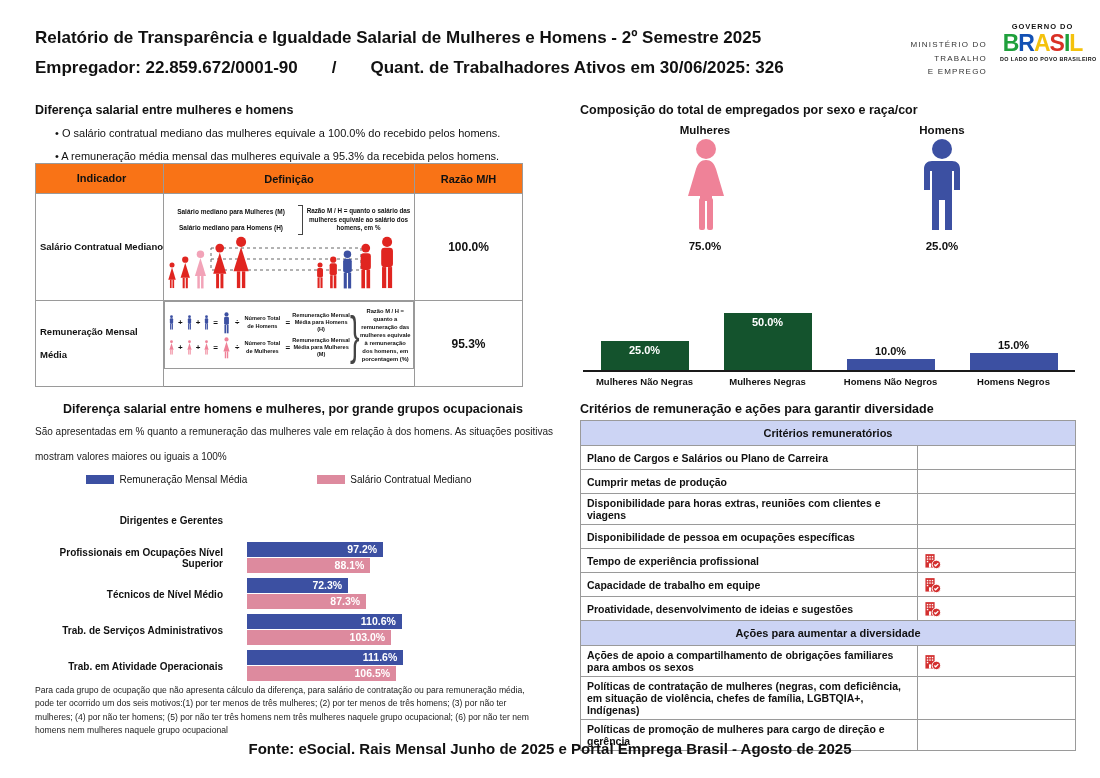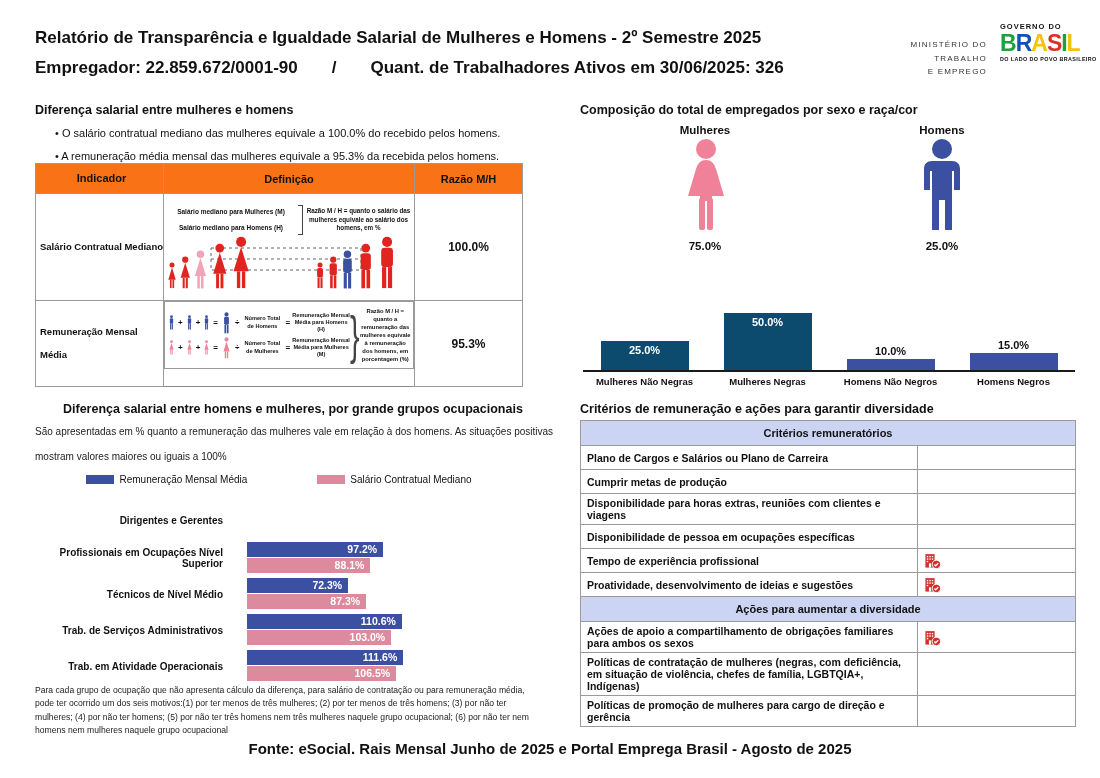--- a/index.html
+++ b/index.html
@@ -4,21 +4,21 @@
 <style>
   * { margin:0; padding:0; box-sizing:border-box; }
   body { font-family:"Liberation Sans", sans-serif; background:#fff; color:#111; }
   .page { position:relative; width:1100px; height:778px; background:#fff; overflow:hidden; }
 
   
   .hdr-title { position:absolute; left:35px; top:28px; font-size:17px; font-weight:bold; }
   .hdr-line2 { position:absolute; left:35px; top:58px; font-size:17px; font-weight:bold; display:flex; gap:34px; }
   .ministry { position:absolute; left:862px; top:38px; width:125px; text-align:right; font-size:8px; letter-spacing:1.2px; color:#333; line-height:1.7; }
   .ministry .b { font-weight:normal; }
-  .govlogo { position:absolute; left:1000px; top:22px; width:85px; text-align:left; }
+  .govlogo { position:absolute; left:1000px; top:22px; width:85px; text-align:center; }
   .govlogo .top { font-size:7.5px; font-weight:bold; letter-spacing:1px; }
   .govlogo .brand { font-size:23px; font-weight:900; letter-spacing:-1px; line-height:1.1; }
   .govlogo .bottom { font-size:5.4px; font-weight:bold; letter-spacing:.4px; white-space:nowrap; }
   .lt-g{color:#1fa03c}.lt-b{color:#1351b4}.lt-y{color:#f4c20d}.lt-r{color:#d93025}
 
   
   .sec-title { position:absolute; font-size:12.5px; font-weight:bold; }
   .bullet { position:absolute; left:55px; font-size:11px; }
   .bullet::before { content:"• "; }
 
@@ -49,21 +49,21 @@
 
   
   .comp-label { position:absolute; font-size:11.5px; font-weight:bold; width:120px; text-align:center; }
   .comp-pct { position:absolute; font-size:11.5px; font-weight:bold; width:120px; text-align:center; }
   .comp-fig { position:absolute; }
 
   .vchart { position:absolute; left:583px; top:300px; width:492px; }
   .vslots { display:flex; align-items:flex-end; height:72px; border-bottom:2.5px solid #1a1a1a; }
   .vslot { flex:1; display:flex; flex-direction:column; align-items:center; justify-content:flex-end; position:relative; }
   .vbar { width:88px; position:relative; }
-  .vbar.pink { background:#0c4a6e; }
+  .vbar.pink { background:#14532d; }
   .vbar.blue { background:#3c50a2; }
   .vlab-in { position:absolute; top:3px; width:100%; text-align:center; color:#fff; font-size:11px; font-weight:bold; }
   .vlab-above { position:absolute; width:100%; text-align:center; color:#111; font-size:11px; font-weight:bold; bottom:100%; margin-bottom:2px; }
   .vcats { display:flex; }
   .vcat { flex:1; text-align:center; font-size:9.5px; font-weight:bold; padding-top:4px; }
 
   
   .sub { position:absolute; left:35px; font-size:10px; color:#222; }
   .legend { position:absolute; left:35px; top:474px; width:488px; display:flex; justify-content:center; gap:70px; font-size:10px; }
   .leg-item { display:flex; align-items:center; gap:5px; }
@@ -410,21 +410,21 @@
                 <rect x="11" y="9" width="2" height="2"></rect>
                 <rect x="4" y="12.5" width="2" height="2"></rect>
                 <rect x="7" y="16" width="3" height="6"></rect>
               </g>
               <circle cx="17.5" cy="17.5" r="6" fill="#d32f2f" stroke="#fff" stroke-width="1.4"></circle>
               <path d="M14.6 17.6 l1.9 1.9 3.6-3.8" fill="none" stroke="#fff" stroke-width="1.8"></path>
             </svg>
           </td>
     </tr>
     <tr>
-      <td class="lab">Proatividade, desenvolvimento de ideias e sugestões</td>
+      <td class="lab">Capacidade de trabalho em equipe</td>
       <td class="chk">
             <svg width="17" height="17" viewBox="0 0 24 24">
               <g fill="#d32f2f">
                 <path d="M2 3 h13 v19 h-13 z"></path>
               </g>
               <g fill="#fff">
                 <rect x="4" y="5.5" width="2" height="2"></rect>
                 <rect x="7.5" y="5.5" width="2" height="2"></rect>
                 <rect x="11" y="5.5" width="2" height="2"></rect>
                 <rect x="4" y="9" width="2" height="2"></rect>
@@ -432,24 +432,21 @@
                 <rect x="11" y="9" width="2" height="2"></rect>
                 <rect x="4" y="12.5" width="2" height="2"></rect>
                 <rect x="7" y="16" width="3" height="6"></rect>
               </g>
               <circle cx="17.5" cy="17.5" r="6" fill="#d32f2f" stroke="#fff" stroke-width="1.4"></circle>
               <path d="M14.6 17.6 l1.9 1.9 3.6-3.8" fill="none" stroke="#fff" stroke-width="1.8"></path>
             </svg>
           </td>
     </tr>
     <tr>
-          <td class="sect" colspan="2">Ações para aumentar a diversidade</td>
-        </tr>
-    <tr>
-      <td class="lab">Ações de apoio a compartilhamento de obrigações familiares para ambos os sexos</td>
+      <td class="lab">Proatividade, desenvolvimento de ideias e sugestões</td>
       <td class="chk">
             <svg width="17" height="17" viewBox="0 0 24 24">
               <g fill="#d32f2f">
                 <path d="M2 3 h13 v19 h-13 z"></path>
               </g>
               <g fill="#fff">
                 <rect x="4" y="5.5" width="2" height="2"></rect>
                 <rect x="7.5" y="5.5" width="2" height="2"></rect>
                 <rect x="11" y="5.5" width="2" height="2"></rect>
                 <rect x="4" y="9" width="2" height="2"></rect>
@@ -457,20 +454,45 @@
                 <rect x="11" y="9" width="2" height="2"></rect>
                 <rect x="4" y="12.5" width="2" height="2"></rect>
                 <rect x="7" y="16" width="3" height="6"></rect>
               </g>
               <circle cx="17.5" cy="17.5" r="6" fill="#d32f2f" stroke="#fff" stroke-width="1.4"></circle>
               <path d="M14.6 17.6 l1.9 1.9 3.6-3.8" fill="none" stroke="#fff" stroke-width="1.8"></path>
             </svg>
           </td>
     </tr>
     <tr>
+          <td class="sect" colspan="2">Ações para aumentar a diversidade</td>
+        </tr>
+    <tr>
+      <td class="lab">Ações de apoio a compartilhamento de obrigações familiares para ambos os sexos</td>
+      <td class="chk">
+            <svg width="17" height="17" viewBox="0 0 24 24">
+              <g fill="#d32f2f">
+                <path d="M2 3 h13 v19 h-13 z"></path>
+              </g>
+              <g fill="#fff">
+                <rect x="4" y="5.5" width="2" height="2"></rect>
+                <rect x="7.5" y="5.5" width="2" height="2"></rect>
+                <rect x="11" y="5.5" width="2" height="2"></rect>
+                <rect x="4" y="9" width="2" height="2"></rect>
+                <rect x="7.5" y="9" width="2" height="2"></rect>
+                <rect x="11" y="9" width="2" height="2"></rect>
+                <rect x="4" y="12.5" width="2" height="2"></rect>
+                <rect x="7" y="16" width="3" height="6"></rect>
+              </g>
+              <circle cx="17.5" cy="17.5" r="6" fill="#d32f2f" stroke="#fff" stroke-width="1.4"></circle>
+              <path d="M14.6 17.6 l1.9 1.9 3.6-3.8" fill="none" stroke="#fff" stroke-width="1.8"></path>
+            </svg>
+          </td>
+    </tr>
+    <tr>
       <td class="lab">Políticas de contratação de mulheres (negras, com deficiência, em situação de violência, chefes de família, LGBTQIA+, Indígenas)</td>
           <td class="chk"></td>
     </tr>
     <tr>
       <td class="lab">Políticas de promoção de mulheres para cargo de direção e gerência</td>
           <td class="chk"></td>
     </tr>
   </tbody>
     </table>
 

